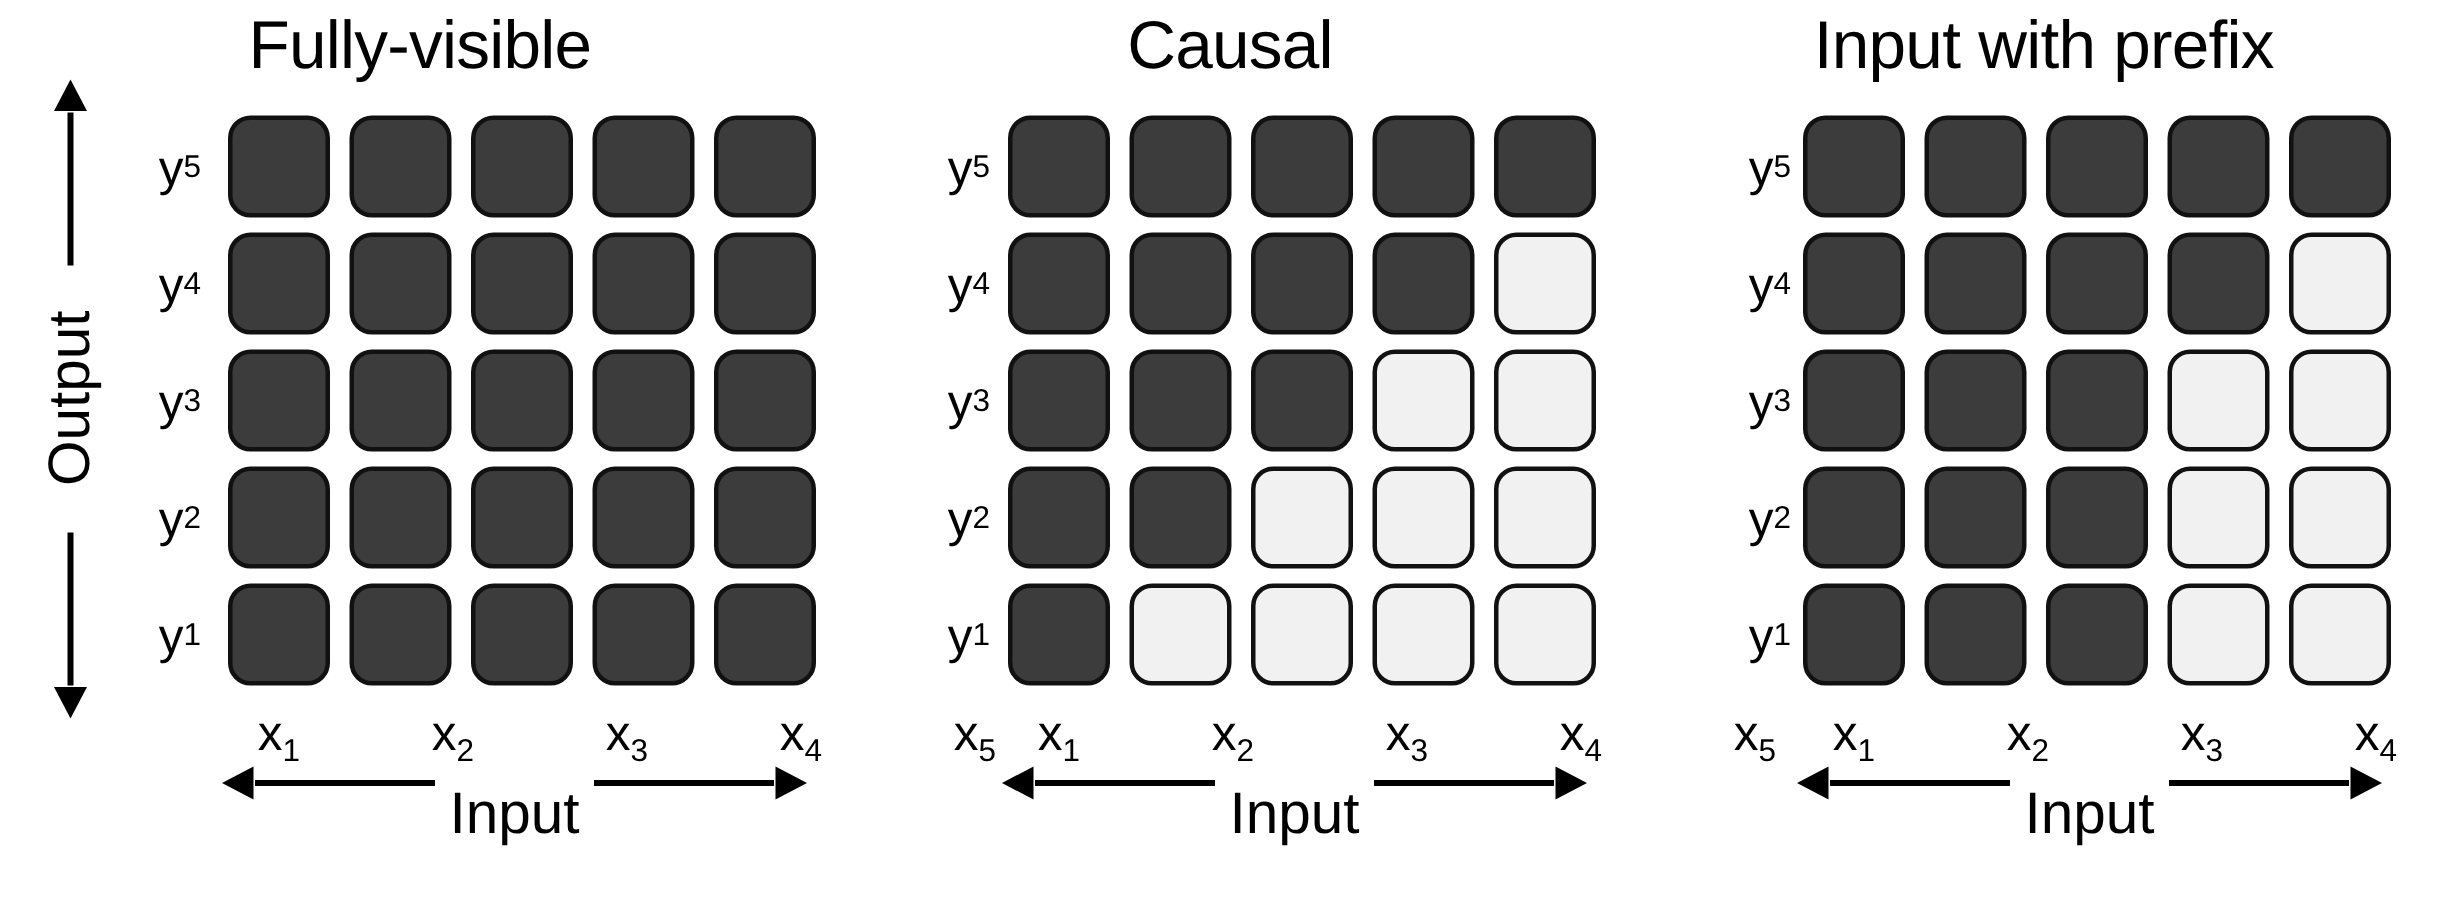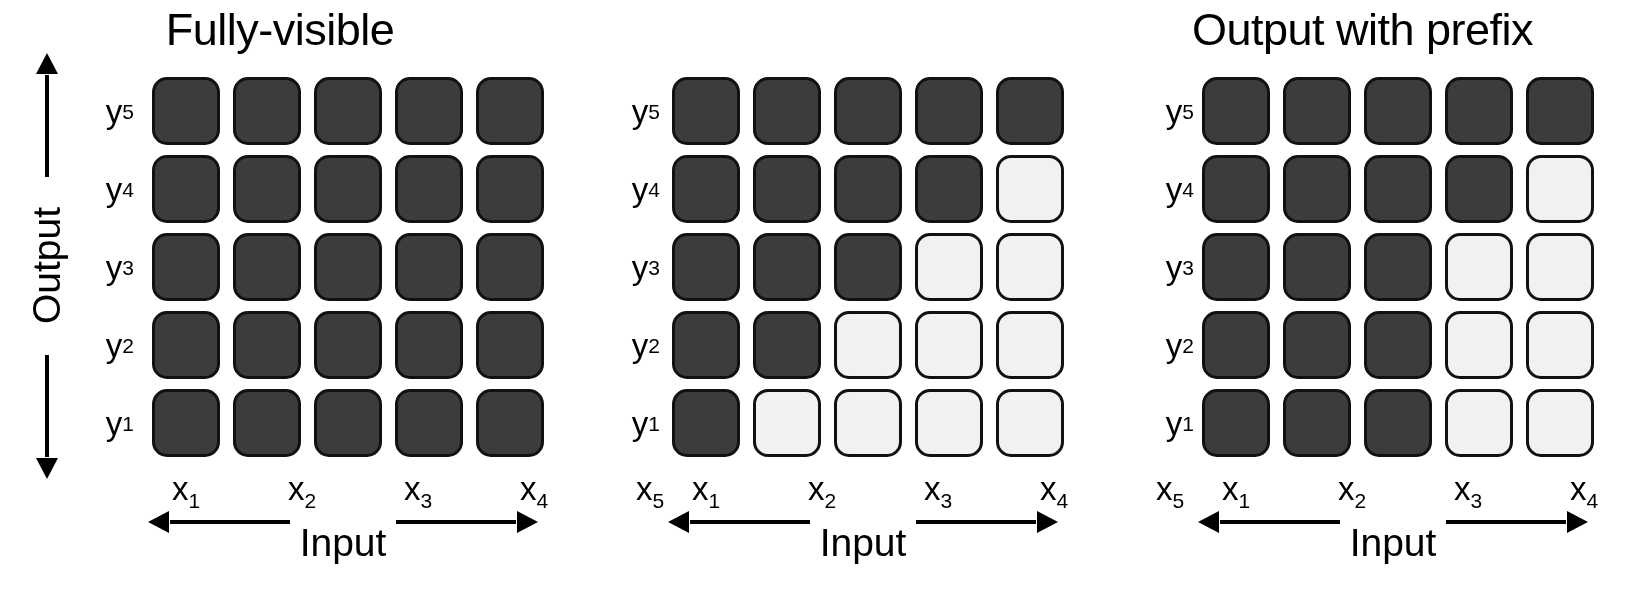--- a/index.html
+++ b/index.html
@@ -270,20 +270,21 @@
       <div class="arrow-pad-l"></div>
       <div class="arrow-line-h left"></div>
       <div class="axis-text-h">Input</div>
       <div class="arrow-line-h right"></div>
       <div class="arrow-pad-r"></div>
     </div>
   </div>
 
   <div class="panel" style="left:560px; width:520px;">
 
+    <div class="panel-title" style="left:20px; width:480px;">Causal</div>
 
     <div class="ylabels" style="left:44px; top:77px;">
       <div class="ylabel">
           <span>y</span>
           <span class="sub">5</span>
         </div>
       <div class="ylabel">
           <span>y</span>
           <span class="sub">4</span>
         </div>
@@ -341,21 +342,21 @@
       <div class="arrow-pad-l"></div>
       <div class="arrow-line-h left"></div>
       <div class="axis-text-h">Input</div>
       <div class="arrow-line-h right"></div>
       <div class="arrow-pad-r"></div>
     </div>
   </div>
 
   <div class="panel" style="left:1080px; width:560px;">
 
-    <div class="panel-title" style="left:10px; width:545px;">Output with prefix</div>
+    <div class="panel-title" style="left:10px; width:545px;">Input with prefix</div>
 
     <div class="ylabels" style="left:58px; top:77px;">
       <div class="ylabel">
           <span>y</span>
           <span class="sub">5</span>
         </div>
       <div class="ylabel">
           <span>y</span>
           <span class="sub">4</span>
         </div>

